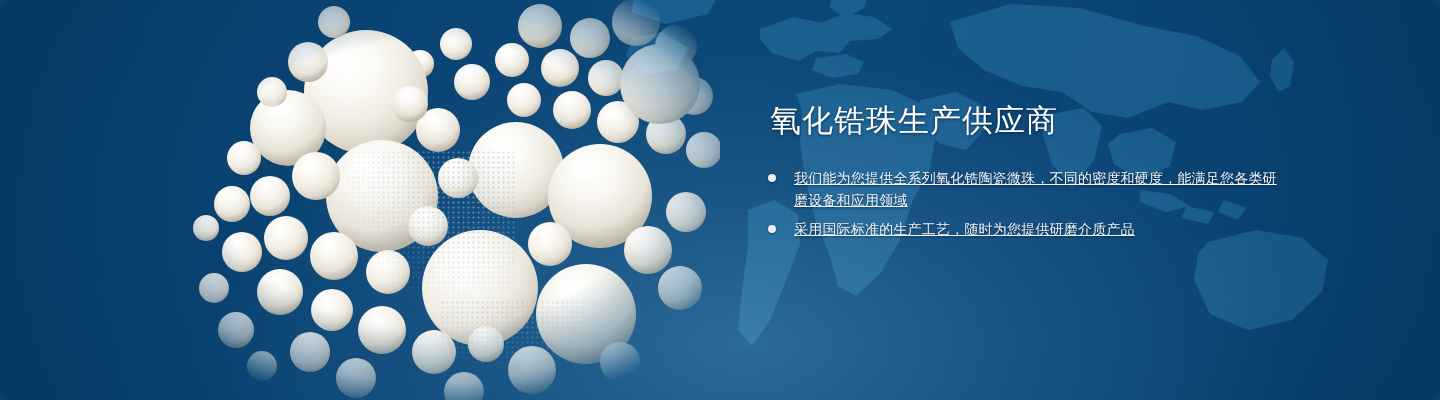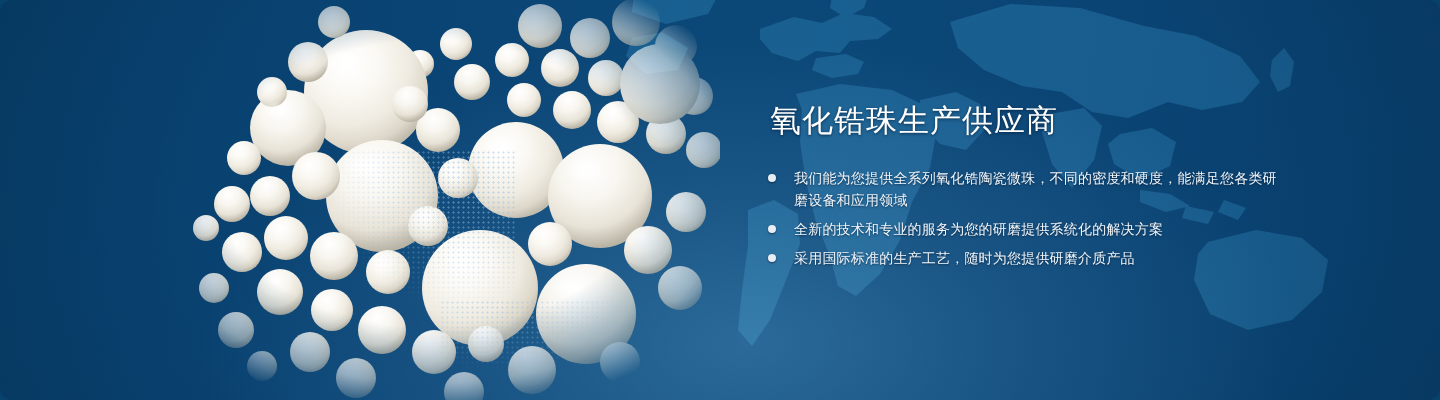--- a/index.html
+++ b/index.html
@@ -117,21 +117,21 @@
   .dot {
     position: absolute;
     left: 4px;
     top: 7px;
     width: 8px;
     height: 8px;
     border-radius: 50%;
     background: #e9eef3;
     box-shadow: 0 1px 2px rgba(0,16,38,0.55);
   }
-  .bullet-text { display: block; }
+  .bullet-text { display: block; text-decoration: underline; }
   .bullet-text.wrap { white-space: normal; }
 </style>
 </head>
 <body>
 
 <div class="banner">
 
   <div class="bg-base"></div>
 
   <div class="worldmap">
@@ -298,22 +298,18 @@
   <div class="copy">
     <h1 class="headline">氧化锆珠生产供应商</h1>
 
     <ul class="bullets">
       <li class="bullet">
         <span class="dot"></span>
         <span class="bullet-text wrap">我们能为您提供全系列氧化锆陶瓷微珠，不同的密度和硬度，能满足您各类研磨设备和应用领域</span>
       </li>
       <li class="bullet">
         <span class="dot"></span>
-        <span class="bullet-text">全新的技术和专业的服务为您的研磨提供系统化的解决方案</span>
-      </li>
-      <li class="bullet">
-        <span class="dot"></span>
         <span class="bullet-text">采用国际标准的生产工艺，随时为您提供研磨介质产品</span>
       </li>
     </ul>
   </div>
 
 </div>
 
 </body></html>

